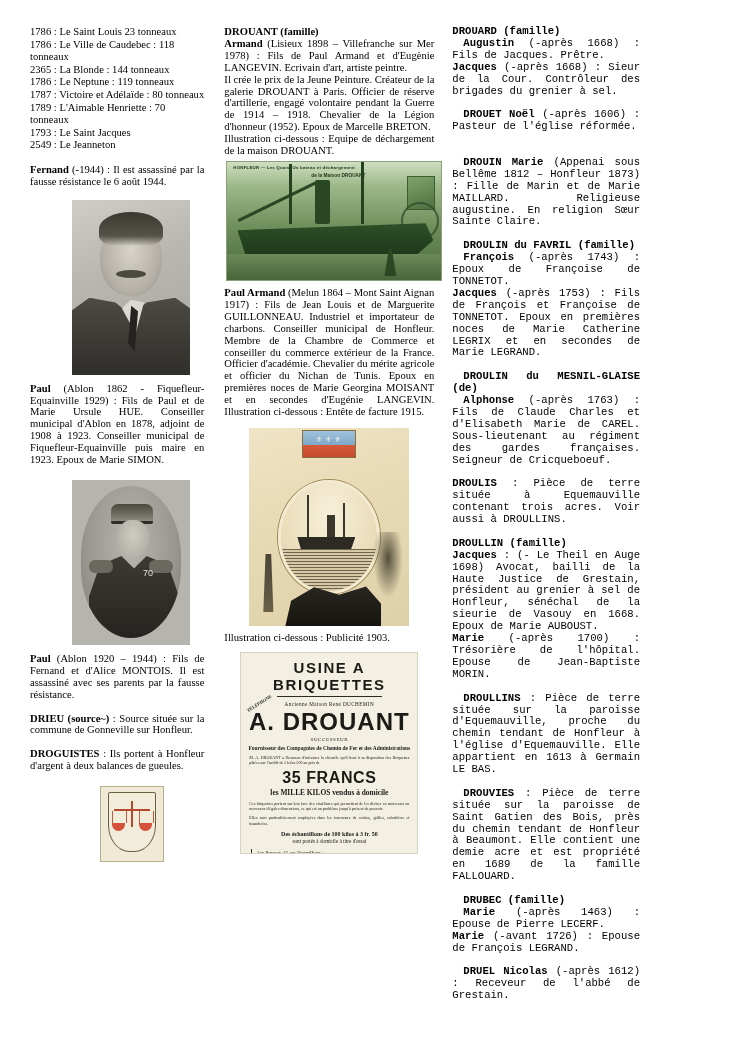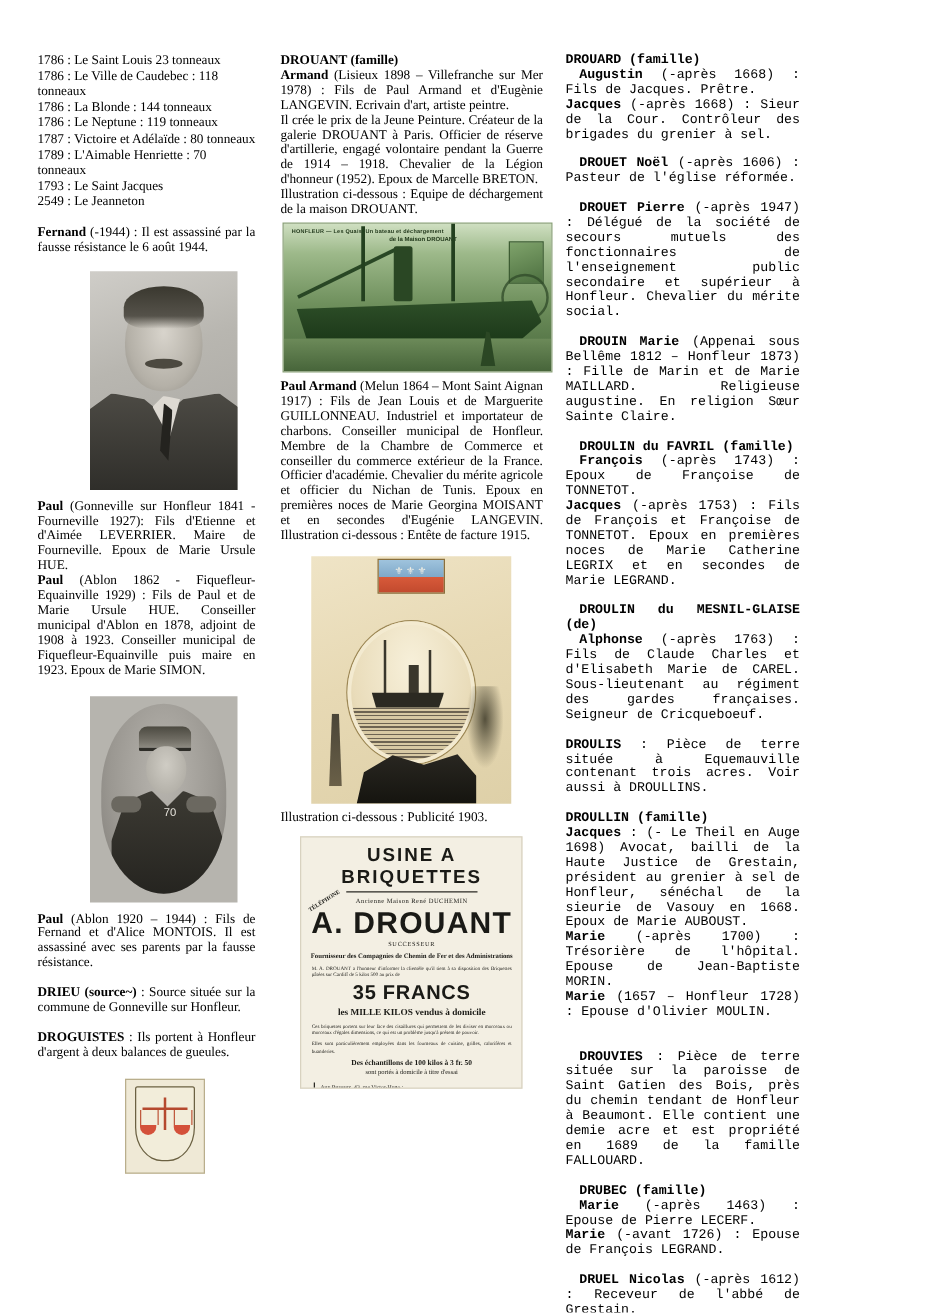--- a/index.html
+++ b/index.html
@@ -12,21 +12,21 @@
     height: 1050px;
     font-family: "Liberation Serif", "DejaVu Serif", serif;
     color: #000000;
     overflow: hidden;
   }
   .page {
     position: relative;
     width: 668px;
     height: 1050px;
     box-sizing: border-box;
-    padding: 43px 28px 24px 30px;
+    padding: 26px 28px 24px 30px;
   }
   .columns {
     display: flex;
     gap: 0px;
     height: 100%;
   }
   .col {
     width: 228px;
     box-sizing: border-box;
   }
@@ -153,21 +153,21 @@
     position: absolute;
     top: 74px;
     width: 24px; height: 13px;
     border-radius: 6px;
     background: #6b6860;
   }
   .portrait2 .epaulL { left: 8px; }
   .portrait2 .epaulR { left: 68px; }
   .portrait2 .num {
     position: absolute;
-    left: 50px; top: 82px;
+    left: 62px; top: 82px;
     font-family: "Liberation Sans", sans-serif;
     font-size: 9px;
     color: #e6e3dc;
   }
 
   
   .postcard {
     width: 214px;
     height: 118px;
     margin: 4px 0 6px 2px;
@@ -479,41 +479,40 @@
 <body>
 
 <div class="page">
   <div class="columns">
 
     <div class="col col-1">
 
       <div class="shiplist">
         <p>1786 : Le Saint Louis 23 tonneaux</p>
         <p>1786 : Le Ville de Caudebec : 118 tonneaux</p>
-        <p>1786 : La Blonde : 144 tonneaux</p>
+        <p>2365 : La Blonde : 144 tonneaux</p>
         <p>1786 : Le Neptune : 119 tonneaux</p>
         <p>1787 : Victoire et Adélaïde : 80 tonneaux</p>
         <p>1789 : L'Aimable Henriette : 70 tonneaux</p>
         <p>1793 : Le Saint Jacques</p>
         <p>2549 : Le Jeanneton</p>
       </div>
 
       <div class="gap"></div>
 
       <p class="entry"><b>Fernand</b><span> (-1944) : Il est assassiné par la fausse résistance le 6 août 1944.</span></p>
 
       <figure class="fig portrait1">
         <span class="hair"></span>
         <span class="mous"></span>
         <span class="body"></span>
         <span class="shirt"></span>
         <span class="tie"></span>
       </figure>
 
-      <p class="entry"><b>Paul</b><span> (Gonneville sur Honfleur 1841 - Fourneville 1927): Fils d'Etienne et d'Aimée LEVERRIER. Maire de Fourneville. Epoux de Marie Ursule HUE.</span></p>
       <p class="entry"><b>Paul</b><span> (Ablon 1862 - Fiquefleur-Equainville 1929) : Fils de Paul et de Marie Ursule HUE. Conseiller municipal d'Ablon en 1878, adjoint de 1908 à 1923. Conseiller municipal de Fiquefleur-Equainville puis maire en 1923. Epoux de Marie SIMON.</span></p>
 
       <figure class="fig portrait2">
         <span class="oval">
           <span class="kepi"></span>
           <span class="face"></span>
           <span class="tunic"></span>
           <span class="epaulL"></span>
           <span class="epaulR"></span>
           <span class="num">70</span>
@@ -612,21 +611,20 @@
       <p class="entry"><b>DROUARD (famille)</b></p>
       <p class="entry indent"><b>Augustin</b><span> (-après 1668) : Fils de Jacques. Prêtre.</span></p>
       <p class="entry"><b>Jacques</b><span> (-après 1668) : Sieur de la Cour. Contrôleur des brigades du grenier à sel.</span></p>
 
       <div class="gap"></div>
 
       <p class="entry indent"><b>DROUET Noël</b><span> (-après 1606) : Pasteur de l'église réformée.</span></p>
 
       <div class="gap"></div>
 
-      <p class="entry indent"><b>DROUET Pierre</b><span> (-après 1947) : Délégué de la société de secours mutuels des fonctionnaires de l'enseignement public secondaire et supérieur à Honfleur. Chevalier du mérite social.</span></p>
 
       <div class="gap"></div>
 
       <p class="entry indent"><b>DROUIN Marie</b><span> (Appenai sous Bellême 1812 – Honfleur 1873) : Fille de Marin et de Marie MAILLARD. Religieuse augustine. En religion Sœur Sainte Claire.</span></p>
 
       <div class="gap"></div>
 
       <p class="entry indent"><b>DROULIN du FAVRIL (famille)</b></p>
       <p class="entry indent"><b>François</b><span> (-après 1743) : Epoux de Françoise de TONNETOT.</span></p>
       <p class="entry"><b>Jacques</b><span> (-après 1753) : Fils de François et Françoise de TONNETOT. Epoux en premières noces de Marie Catherine LEGRIX et en secondes de Marie LEGRAND.</span></p>
@@ -638,24 +636,24 @@
 
       <div class="gap"></div>
 
       <p class="entry"><b>DROULIS</b><span> : Pièce de terre située à Equemauville contenant trois acres. Voir aussi à DROULLINS.</span></p>
 
       <div class="gap"></div>
 
       <p class="entry"><b>DROULLIN (famille)</b></p>
       <p class="entry"><b>Jacques</b><span> : (- Le Theil en Auge 1698) Avocat, bailli de la Haute Justice de Grestain, président au grenier à sel de Honfleur, sénéchal de la sieurie de Vasouy en 1668. Epoux de Marie AUBOUST.</span></p>
       <p class="entry"><b>Marie</b><span> (-après 1700) : Trésorière de l'hôpital. Epouse de Jean-Baptiste MORIN.</span></p>
-      <p class="entry"><b>Marie</b><span> (1657 – Honfleur 1728) : Epouse d'Olivier MOULIN.</span></p>
-
-      <div class="gap"></div>
-
+
+      <div class="gap"></div>
+
+      <p class="entry indent"><b>DROULLINS</b><span> : Pièce de terre située sur la paroisse d'Equemauville, proche du chemin tendant de Honfleur à l'église d'Equemauville. Elle appartient en 1613 à Germain LE BAS.</span></p>
 
       <div class="gap"></div>
 
       <p class="entry indent"><b>DROUVIES</b><span> : Pièce de terre située sur la paroisse de Saint Gatien des Bois, près du chemin tendant de Honfleur à Beaumont. Elle contient une demie acre et est propriété en 1689 de la famille FALLOUARD.</span></p>
 
       <div class="gap"></div>
 
       <p class="entry indent"><b>DRUBEC (famille)</b></p>
       <p class="entry indent"><b>Marie</b><span> (-après 1463) : Epouse de Pierre LECERF.</span></p>
       <p class="entry"><b>Marie</b><span> (-avant 1726) : Epouse de François LEGRAND.</span></p>

